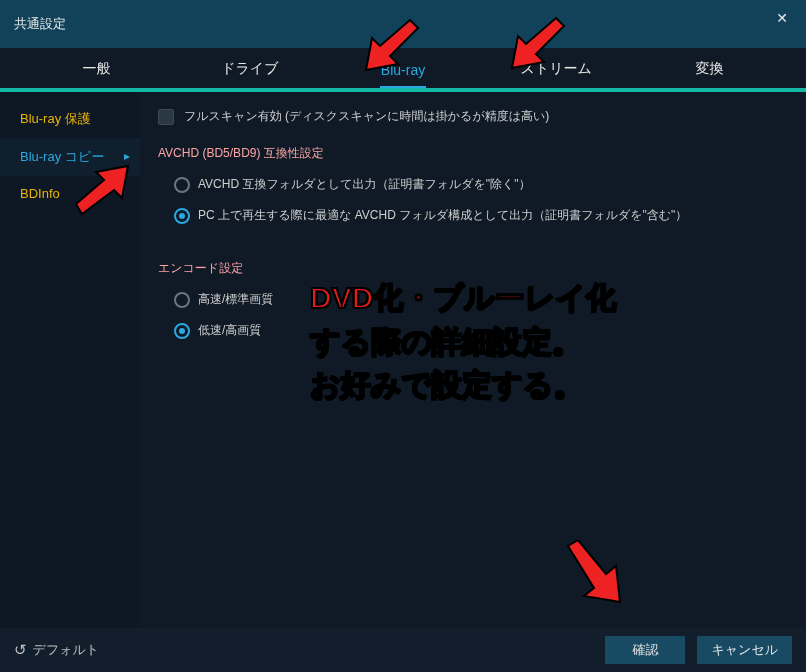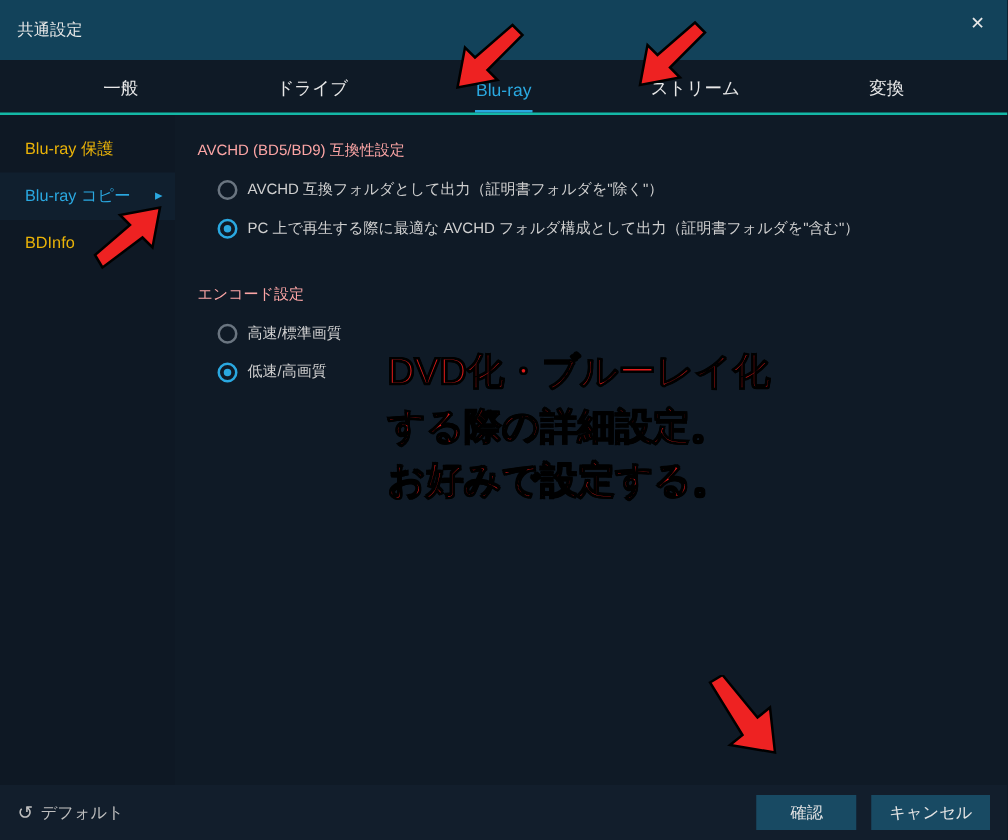--- a/index.html
+++ b/index.html
@@ -24,21 +24,21 @@
       position:absolute; right:12px; top:8px;
       font-size:14px; color:#e8e8e8; cursor:pointer;
       padding:2px 6px;
     }
     .tabs {
       height:44px;
       background:#0f1a26;
       display:flex;
       align-items:flex-end;
       padding:0 20px;
-      border-bottom:2px solid #14b8a6;
+      border-bottom:4px solid #14b8a6;
     }
     .tab {
       flex:1;
       text-align:center;
       font-size:14px;
       color:#e8e8e8;
       padding-bottom:10px;
       cursor:pointer;
       position:relative;
     }
@@ -135,21 +135,21 @@
       font-size:13px;
       display:flex; align-items:center; justify-content:center;
       margin-left:12px;
       cursor:pointer;
       padding:0 14px;
     }
     .bigtext {
       position:absolute;
       left:310px; top:276px;
       font-size:30px;
-      font-weight:400;
+      font-weight:700;
       color:#e31b1b;
       line-height:1.45;
       -webkit-text-stroke:2px #000;
       text-shadow:1px 1px 0 #000,-1px -1px 0 #000,1px -1px 0 #000,-1px 1px 0 #000;
       pointer-events:none;
       white-space:pre;
     }
     .ann-arrow {
       position:absolute;
       pointer-events:none;
@@ -175,20 +175,24 @@
   <div class="sidebar">
     <div class="side-item">Blu-ray 保護</div>
     <div class="side-item active">
       <span>Blu-ray コピー</span>
       <span class="chev">▸</span>
     </div>
     <div class="side-item">BDInfo</div>
   </div>
 
   <div class="content">
+    <div class="row-check">
+      <div class="chk"></div>
+      <span class="chk-label">フルスキャン有効 (ディスクスキャンに時間は掛かるが精度は高い)</span>
+    </div>
 
     <div class="section-title">AVCHD (BD5/BD9) 互換性設定</div>
     <div class="radio-row">
       <div class="radio"></div>
       <span class="radio-label">AVCHD 互換フォルダとして出力（証明書フォルダを"除く"）</span>
     </div>
     <div class="radio-row">
       <div class="radio sel"></div>
       <span class="radio-label">PC 上で再生する際に最適な AVCHD フォルダ構成として出力（証明書フォルダを"含む"）</span>
     </div>

